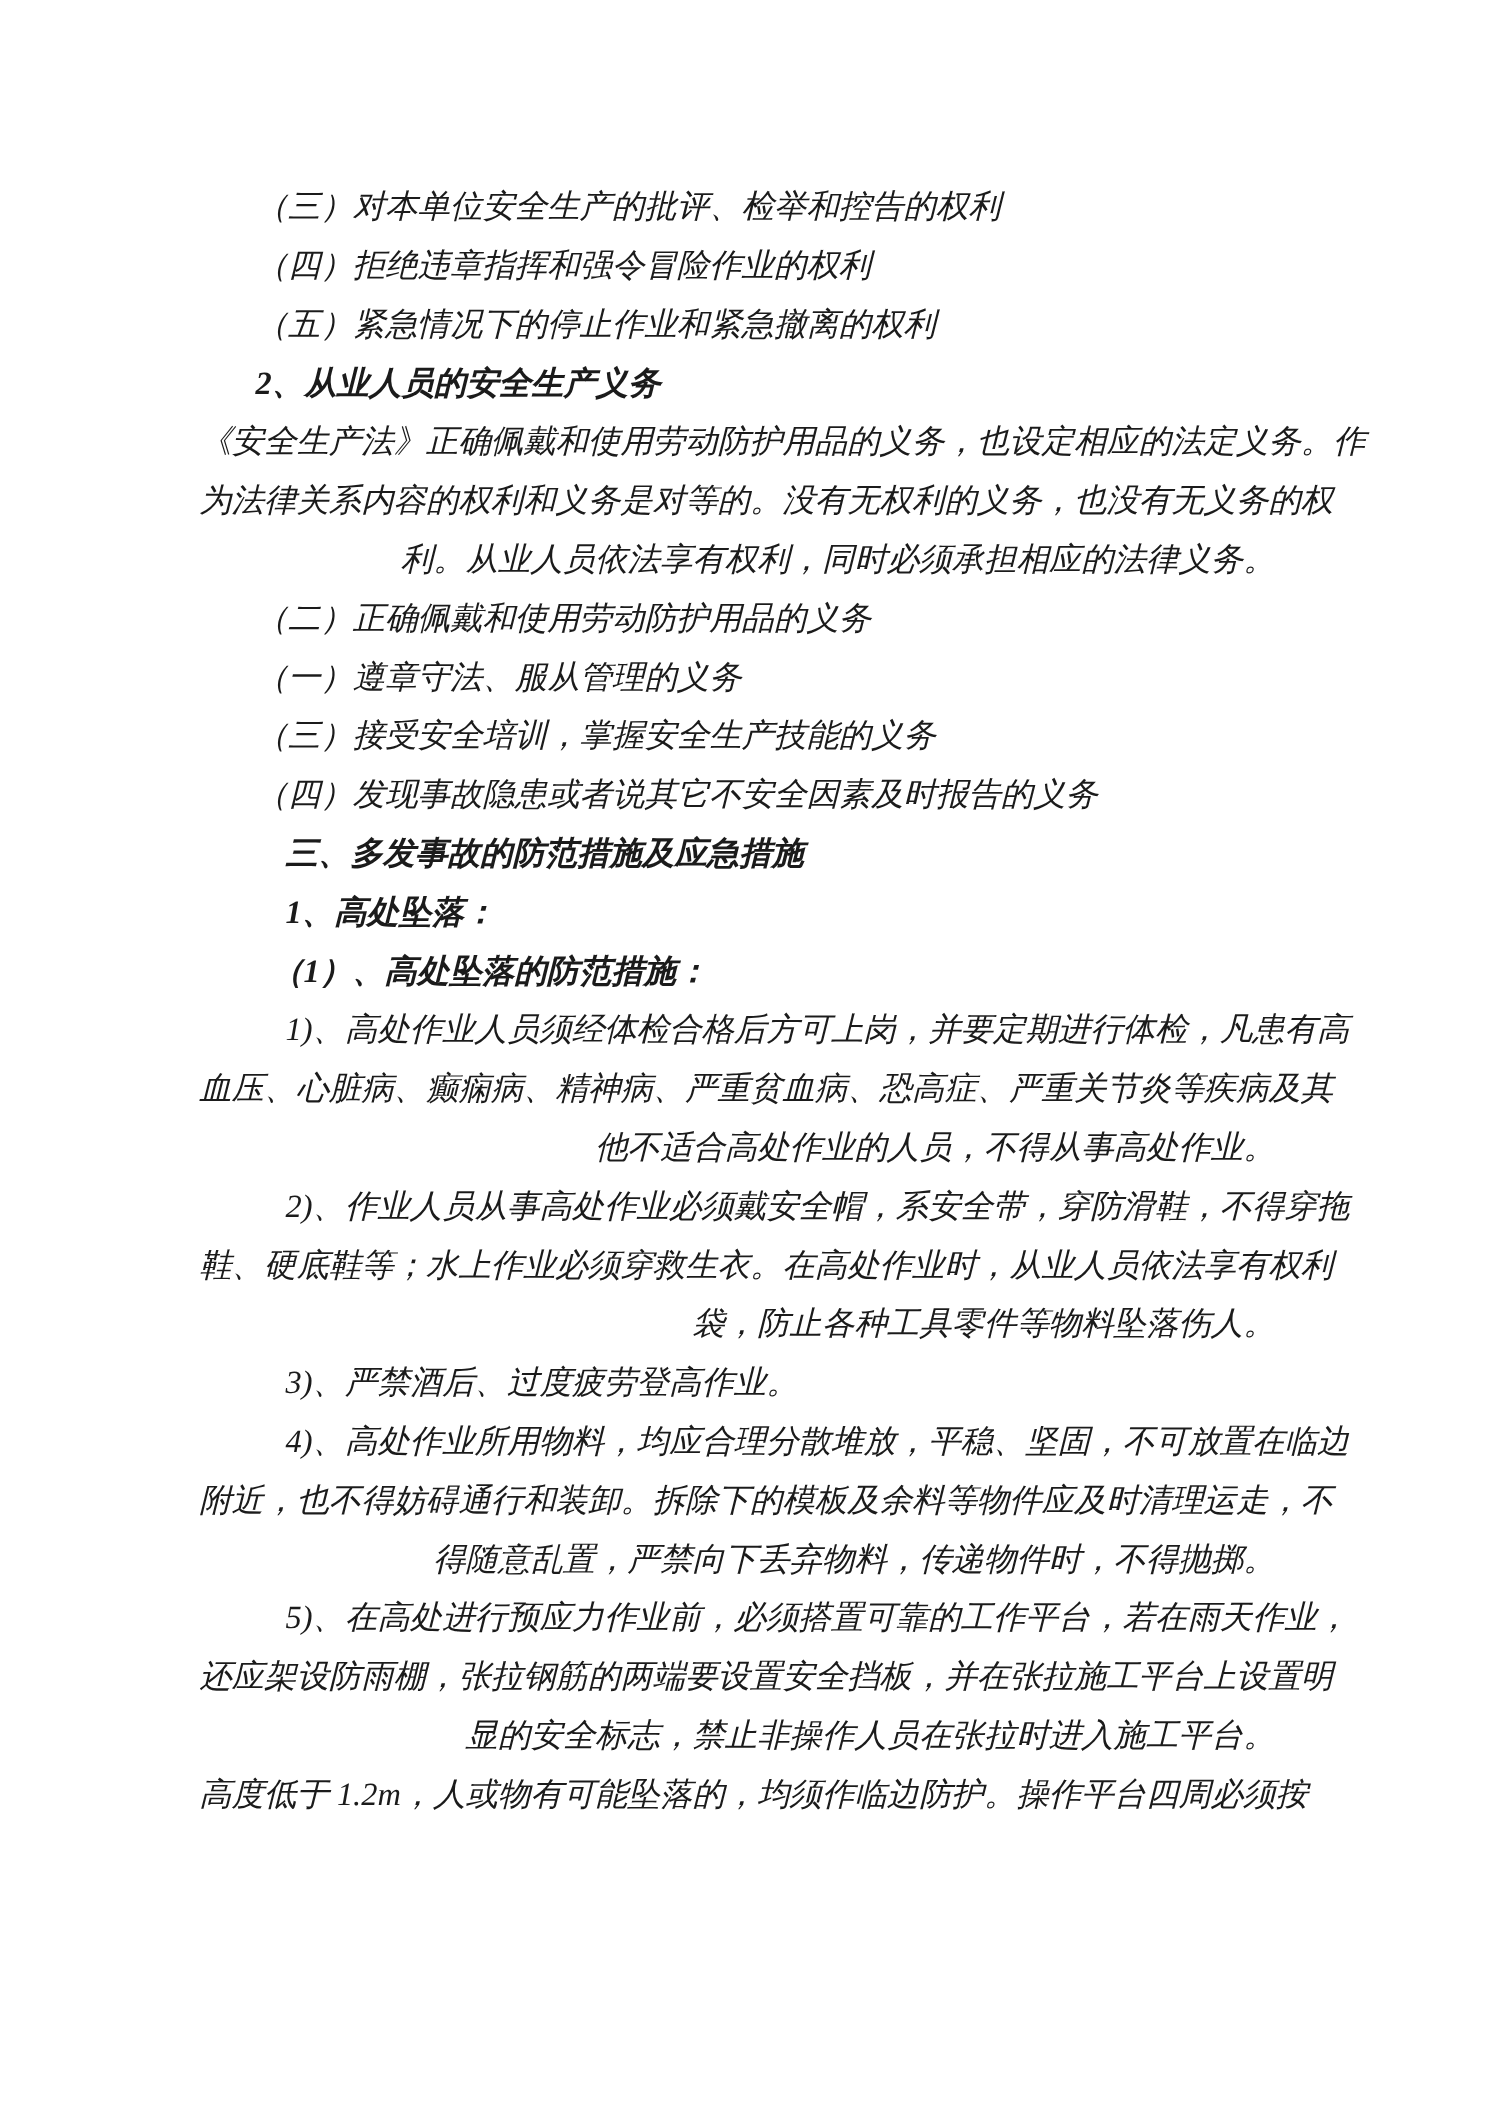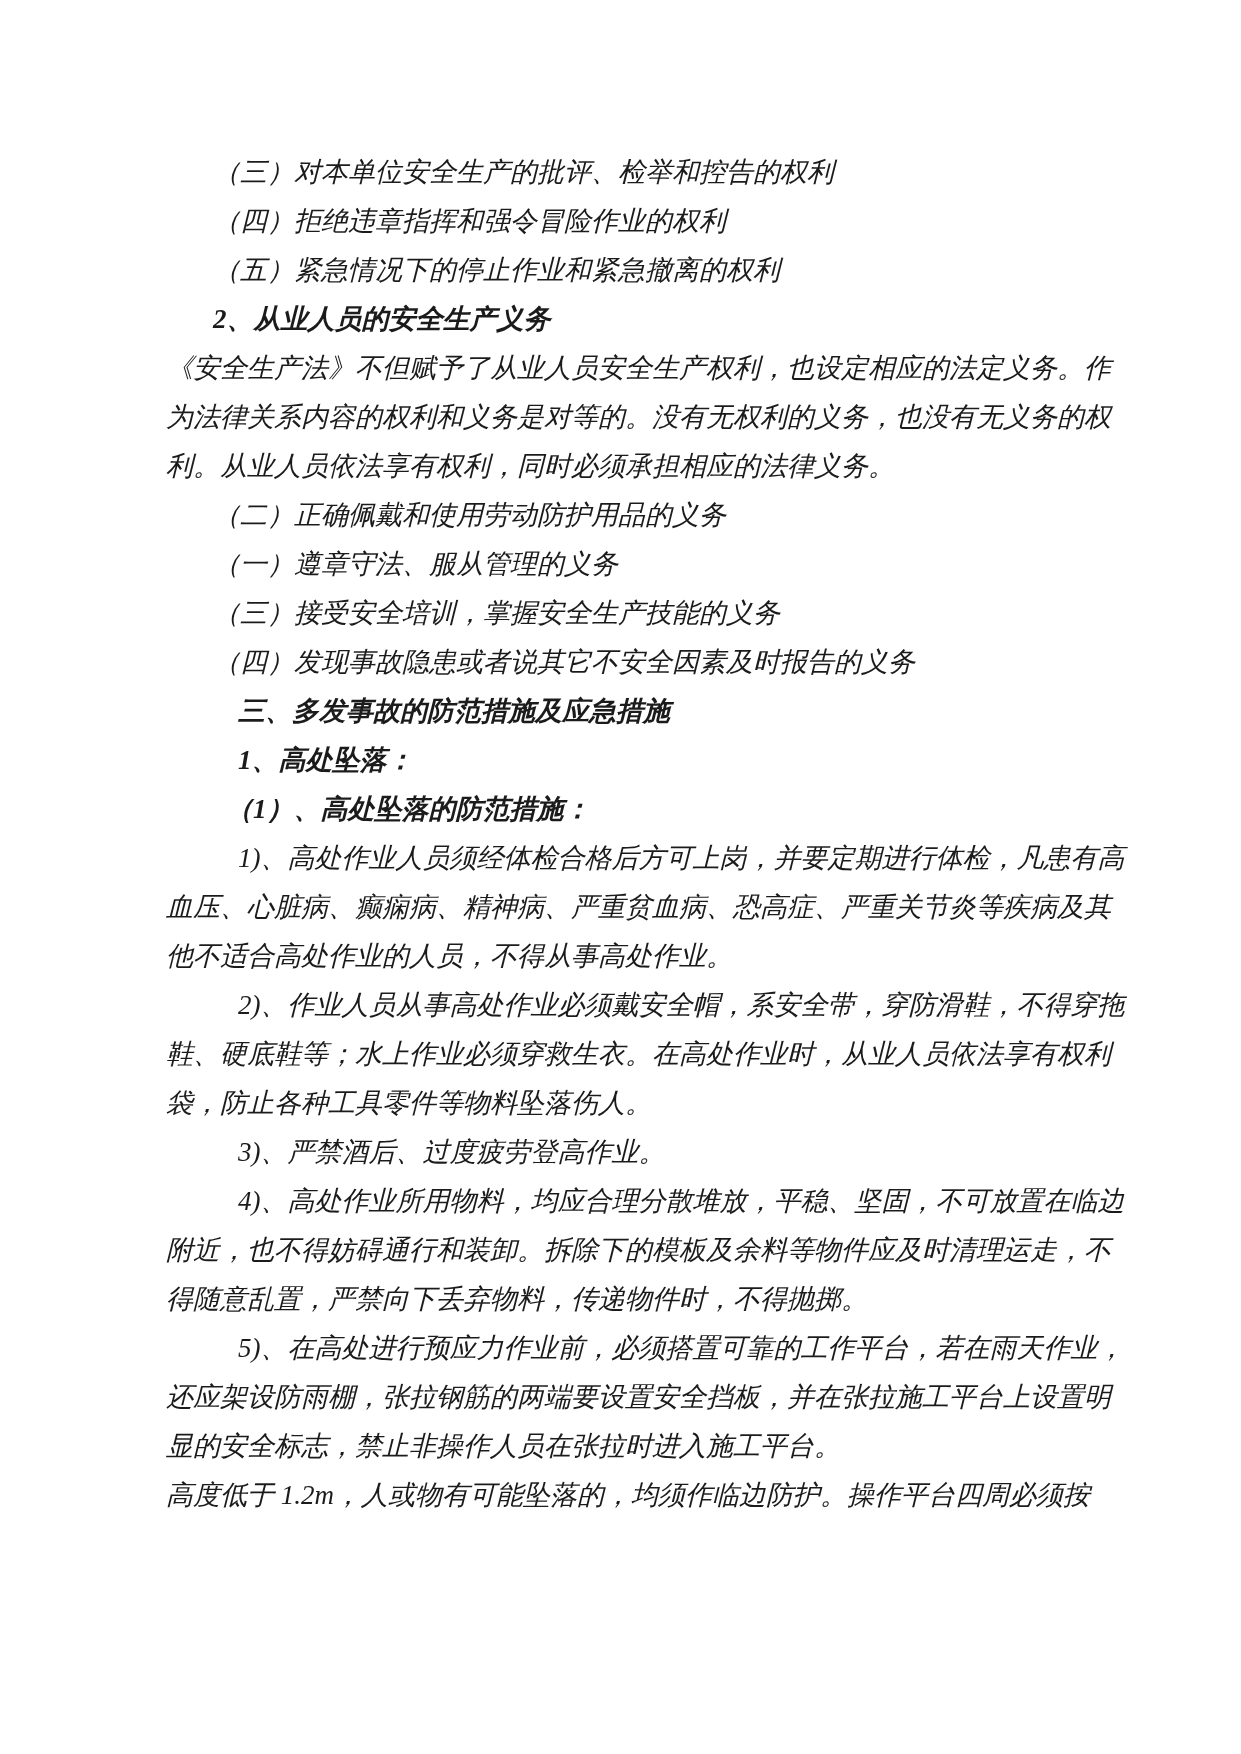--- a/index.html
+++ b/index.html
@@ -29,35 +29,35 @@
     margin: 0;
     padding: 0;
     white-space: nowrap;
   }
   
   .full {
     text-align: justify;
     text-align-last: justify;
   }
   .bold { font-weight: 700; }
-  .i0  { text-indent: 0; }
+  .i0  { text-indent: 0; text-align: right; }
   .i47 { text-indent: 47px; }  
   .i60 { text-indent: 60px; }  
   .i72 { text-indent: 72px; }  
 </style>
 </head>
 <body>
 
 <div class="page">
   <div class="content">
     <p class="line i47">（三）对本单位安全生产的批评、检举和控告的权利</p>
     <p class="line i47">（四）拒绝违章指挥和强令冒险作业的权利</p>
     <p class="line i47">（五）紧急情况下的停止作业和紧急撤离的权利</p>
     <p class="line i47 bold">2、从业人员的安全生产义务</p>
-    <p class="line i0 full">《安全生产法》不但赋予了从业人员安全生产权利，也设定相应的法定义务。作</p>
+    <p class="line i0 full">《安全生产法》正确佩戴和使用劳动防护用品的义务，也设定相应的法定义务。作</p>
     <p class="line i0 full">为法律关系内容的权利和义务是对等的。没有无权利的义务，也没有无义务的权</p>
     <p class="line i0">利。从业人员依法享有权利，同时必须承担相应的法律义务。</p>
     <p class="line i47">（二）正确佩戴和使用劳动防护用品的义务</p>
     <p class="line i47">（一）遵章守法、服从管理的义务</p>
     <p class="line i47">（三）接受安全培训，掌握安全生产技能的义务</p>
     <p class="line i47">（四）发现事故隐患或者说其它不安全因素及时报告的义务</p>
     <p class="line i72 bold">三、多发事故的防范措施及应急措施</p>
     <p class="line i72 bold">1、高处坠落：</p>
     <p class="line i60 bold">（1）、高处坠落的防范措施：</p>
     <p class="line i72 full">1)、高处作业人员须经体检合格后方可上岗，并要定期进行体检，凡患有高</p>

